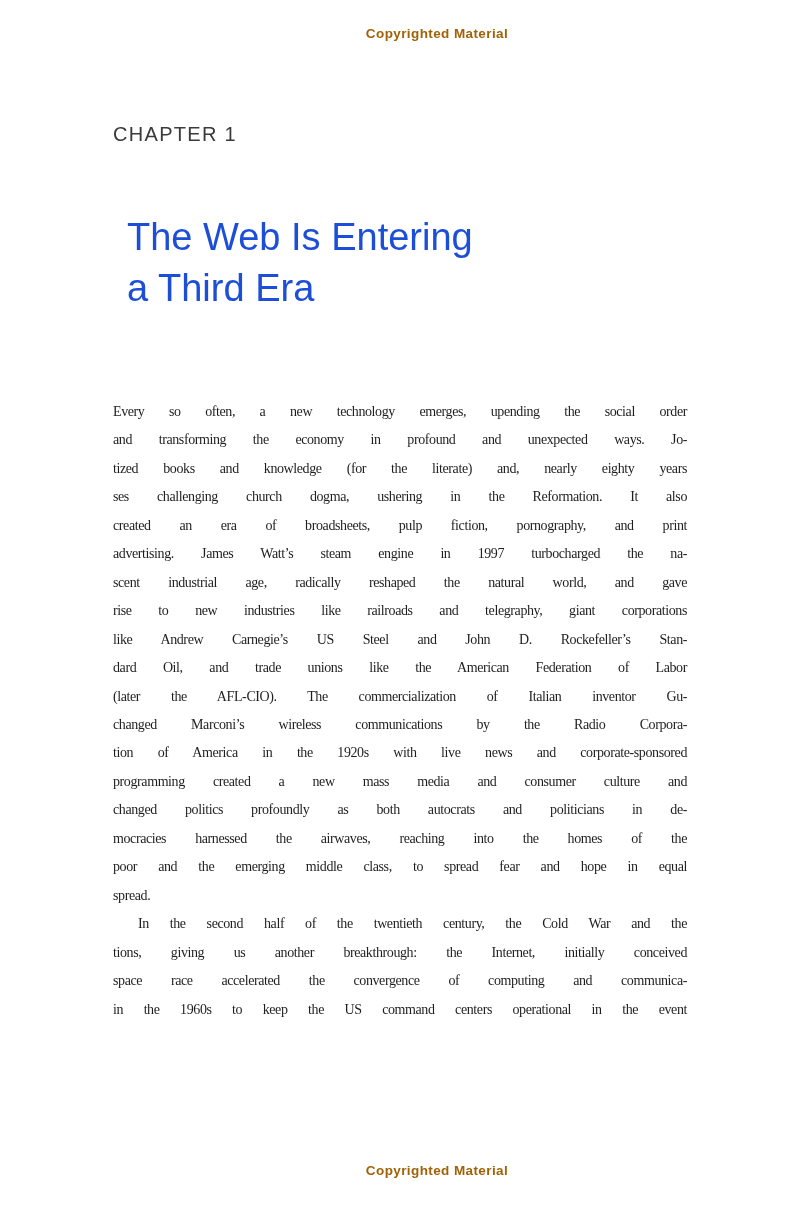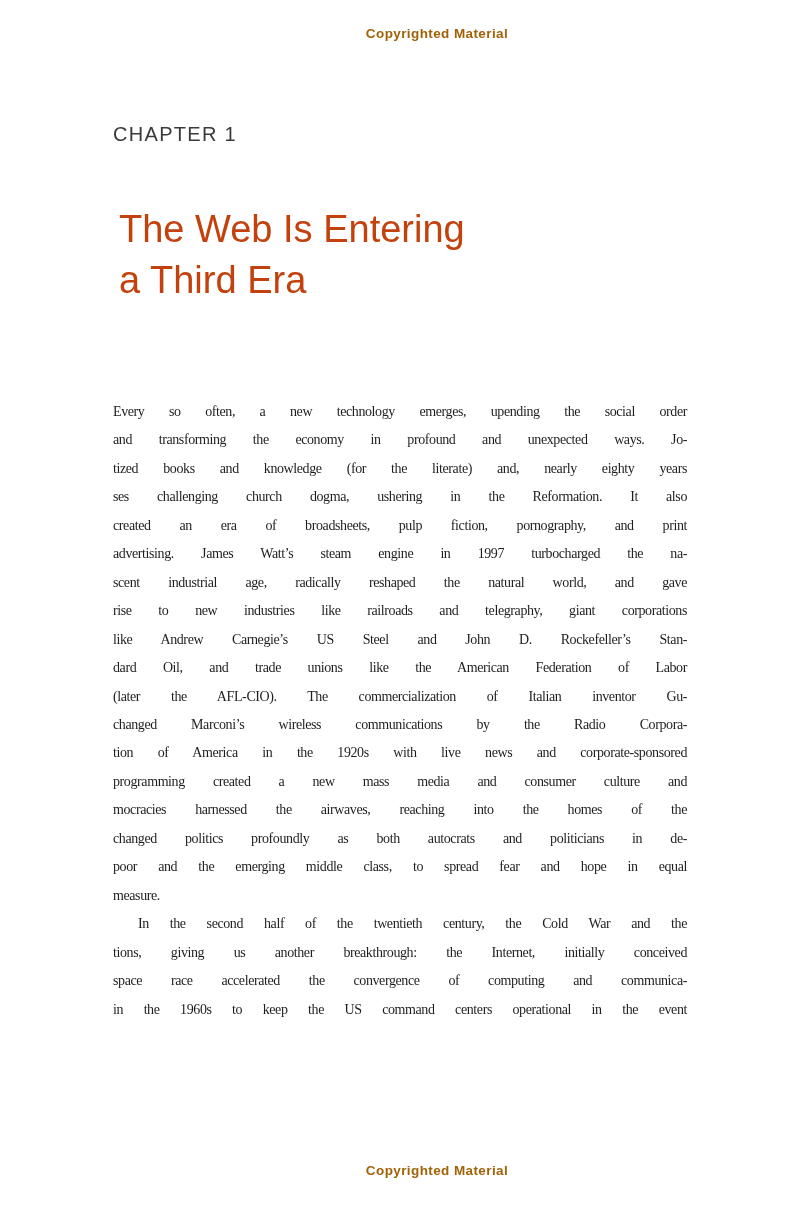--- a/index.html
+++ b/index.html
@@ -36,26 +36,26 @@
     font-family: "Liberation Sans", sans-serif;
     font-size: 20px;
     font-weight: 400;
     letter-spacing: 1.3px;
     color: #3a3a3a;
   }
   .title {
     position: absolute;
     left: 111px;
     top: 196px;
-    margin: 8px;
+    margin: 16px;
     font-family: "Liberation Sans", sans-serif;
     font-size: 38px;
     line-height: 51px;
     font-weight: 400;
-    color: #c2410c;
+    color: #1d4ed8;
   }
   .title .title-line { display: block; }
   .bodytext {
     position: absolute;
     left: 113px;
     top: 398px;
     width: 574px;
     font-size: 14px;
     letter-spacing: -0.4px;
     line-height: 28.45px;
@@ -92,24 +92,24 @@
         <div class="line">created an era of broadsheets, pulp fiction, pornography, and print</div>
         <div class="line">advertising. James Watt’s steam engine in 1997 turbocharged the na-</div>
         <div class="line">scent industrial age, radically reshaped the natural world, and gave</div>
         <div class="line">rise to new industries like railroads and telegraphy, giant corporations</div>
         <div class="line">like Andrew Carnegie’s US Steel and John D. Rockefeller’s Stan-</div>
         <div class="line">dard Oil, and trade unions like the American Federation of Labor</div>
         <div class="line">(later the AFL-CIO). The commercialization of Italian inventor Gu-</div>
         <div class="line">changed Marconi’s wireless communications by the Radio Corpora-</div>
         <div class="line">tion of America in the 1920s with live news and corporate-sponsored</div>
         <div class="line">programming created a new mass media and consumer culture and</div>
+        <div class="line">changed politics profoundly as both autocrats and politicians in de-</div>
         <div class="line">mocracies harnessed the airwaves, reaching into the homes of the</div>
-        <div class="line">changed politics profoundly as both autocrats and politicians in de-</div>
         <div class="line">poor and the emerging middle class, to spread fear and hope in equal</div>
-        <div class="line lastline">measure.</div>
+        <div class="line lastline">spread.</div>
       </div>
       <div class="para">
         <div class="line indent">In the second half of the twentieth century, the Cold War and the</div>
         <div class="line">tions, giving us another breakthrough: the Internet, initially conceived</div>
         <div class="line">space race accelerated the convergence of computing and communica-</div>
         <div class="line">in the 1960s to keep the US command centers operational in the event</div>
       </div>
     </div>
 
   <div class="copyright bottom">Copyrighted Material</div>

